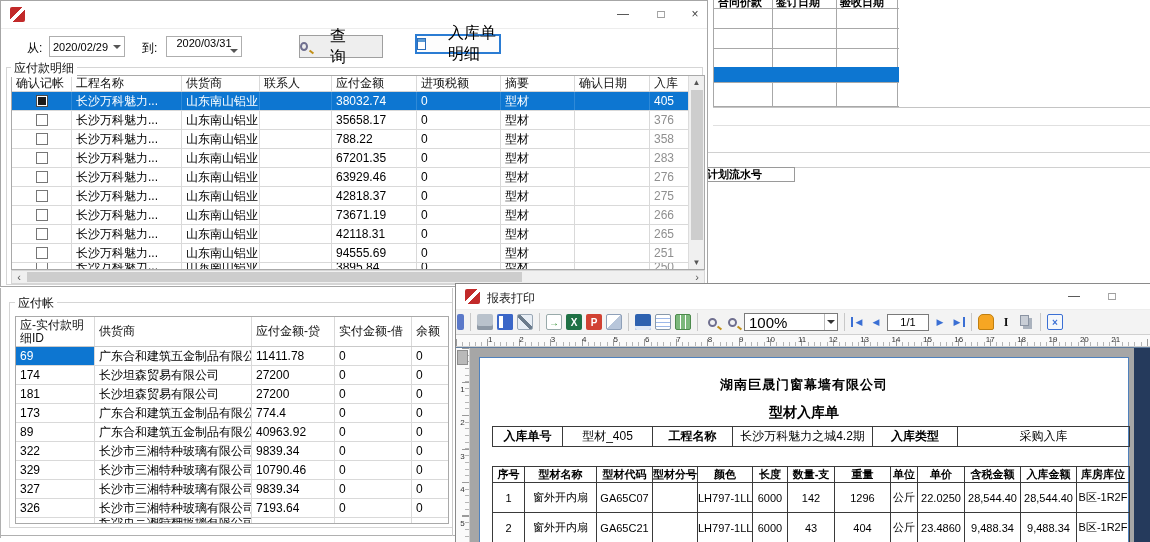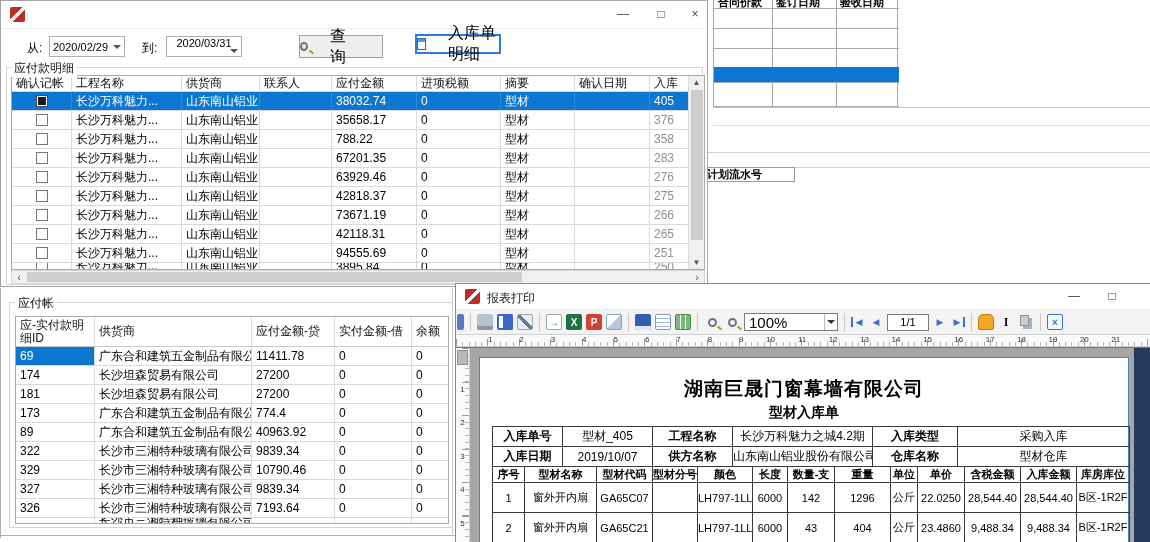--- a/index.html
+++ b/index.html
@@ -522,49 +522,41 @@
       <span>1</span>
           <span>2</span>
           <span>3</span>
           <span>4</span>
           <span>5</span>
         </div>
       <div class="vthumb"></div>
       <div class="navystrip"></div>
 
       <div class="page">
-        <div class="rtitle" style="top:18px; font-size:19px; letter-spacing:1px;">湖南巨晟门窗幕墙有限公司</div>
+        <div class="rtitle" style="top:18px; font-size:13px; letter-spacing:1px;">湖南巨晟门窗幕墙有限公司</div>
         <div class="rtitle" style="top:46px; font-size:14px;">型材入库单</div>
 
         <table class="rpt info" style="top:68px; width:637px;">
           <colgroup>
               <col style="width:70px">
               <col style="width:90px">
               <col style="width:80px">
               <col style="width:140px">
               <col style="width:85px">
               <col style="width:172px">
             </colgroup>
           <tbody>
               <tr>
             <td class="lbl">入库单号</td>
             <td>型材_405</td>
             <td class="lbl">工程名称</td>
             <td>长沙万科魅力之城4.2期</td>
             <td class="lbl">入库类型</td>
             <td>采购入库</td>
           </tr>
-          <tr>
-            <td class="lbl">入库日期</td>
-            <td>2019/10/07</td>
-            <td class="lbl">供方名称</td>
-            <td>山东南山铝业股份有限公司</td>
-            <td class="lbl">仓库名称</td>
-            <td>型材仓库</td>
-          </tr>
         </tbody>
           </table>
 
         <table class="rpt main" style="top:108px; width:637px;">
           <colgroup>
             <col style="width:32px">
               <col style="width:72px">
               <col style="width:56px">
               <col style="width:45px">
             <col style="width:55px">

